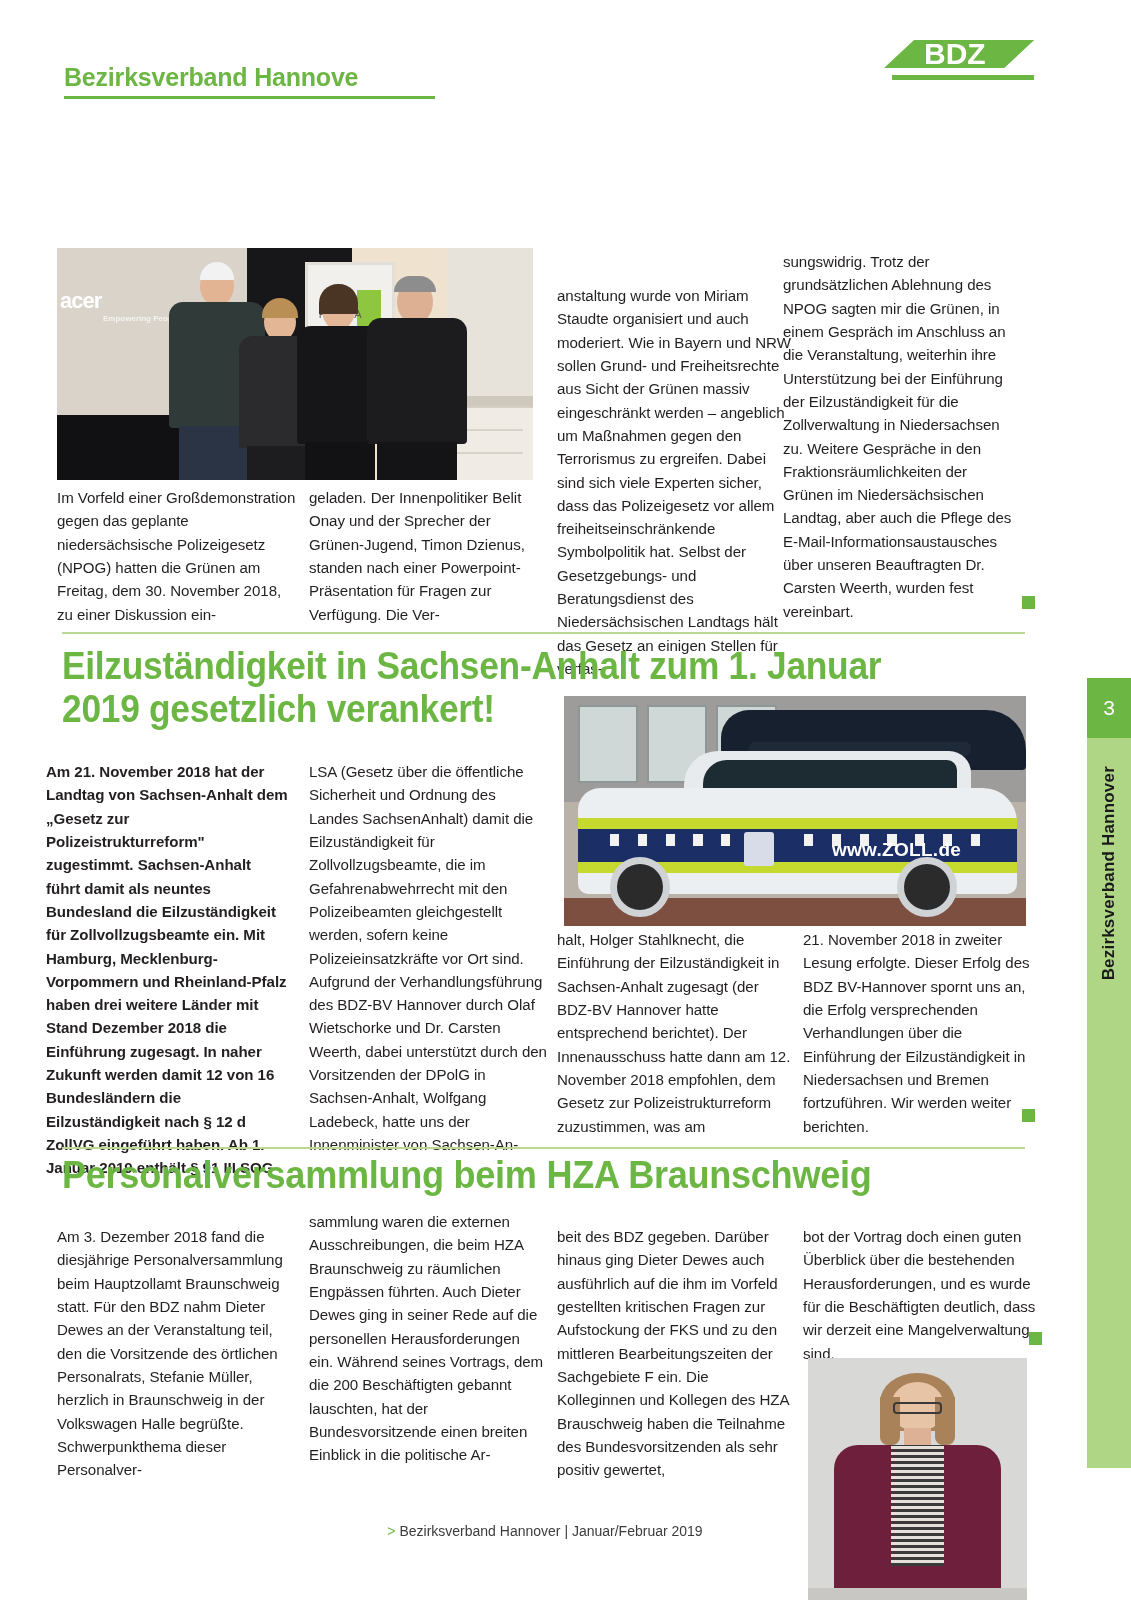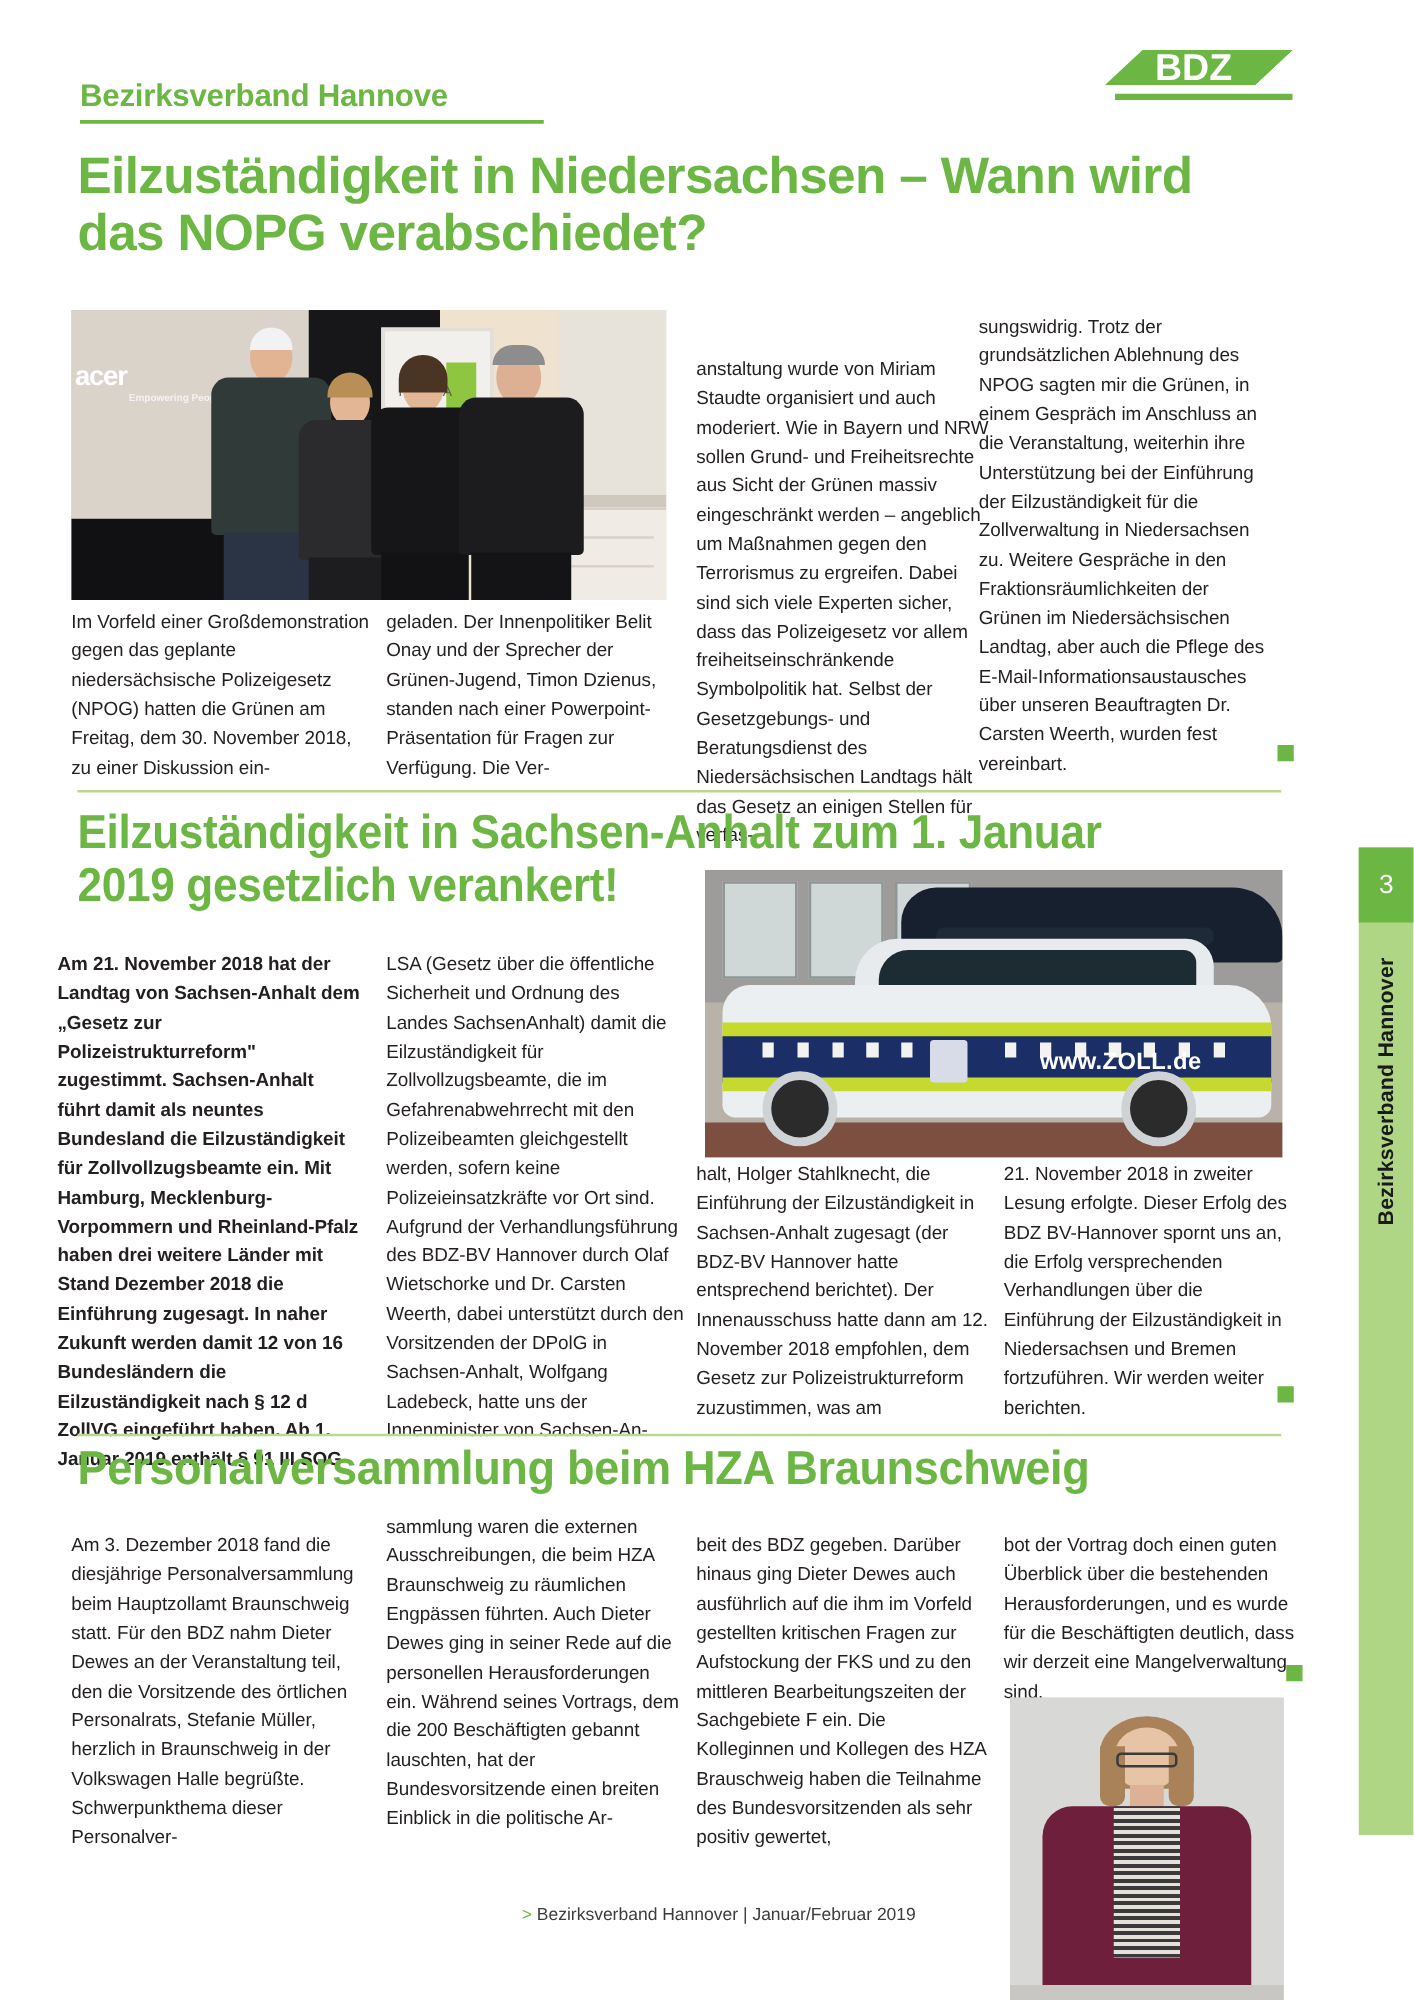--- a/index.html
+++ b/index.html
@@ -196,21 +196,20 @@
 
   
   .footer {
     position: absolute;
     left: 0;
     top: 1523px;
     width: 1090px;
     text-align: center;
     font-size: 14px;
     color: #3c3c3c;
-    margin-left: 30px;
   }
   .footer .chev { color: #6cb643; font-weight: normal; }
 
   
   .p1-bg { position:absolute; inset:0; background:#efe2cf; }
   .p1-screen { position:absolute; left:0; top:0; width:44%; height:72%;
                background:#d9d3ca; }
   .p1-acer { position:absolute; left:3px; top:40px; font-size:22px;
              font-weight:bold; color:#ffffff; letter-spacing:-1px; }
   .p1-acersub { position:absolute; left:10px; top:66px; font-size:8px;
@@ -302,21 +301,20 @@
       <polygon points="30,18 150,18 120,46 0,46" fill="#6cb643"></polygon>
       <polygon points="108,18 150,18 120,46 96,46" fill="#6cb643"></polygon>
       <rect x="8" y="53" width="142" height="5" fill="#6cb643"></rect>
       <text x="40" y="42" font-family="Liberation Sans, sans-serif" font-size="30" font-weight="bold" fill="#ffffff">BDZ</text>
     </svg>
   </div>
 
   <div class="kicker">Bezirksverband Hannove</div>
   <div class="kicker-rule"></div>
 
-  <h1 class="headline-1">Eilzuständigkeit in Niedersachsen – Wann wird das NOPG verabschiedet?</h1>
 
   <div class="photo photo-1">
     <div class="p1-bg"></div>
     <div class="p1-screen"></div>
     <div class="p1-acer">acer</div>
     <div class="p1-acersub">Empowering People</div>
     <div class="p1-darkwall"></div>
     <div class="p1-door"></div>
     <div class="p1-greenposter"></div>
     <div class="p1-doorlabel">FREIRA</div>

